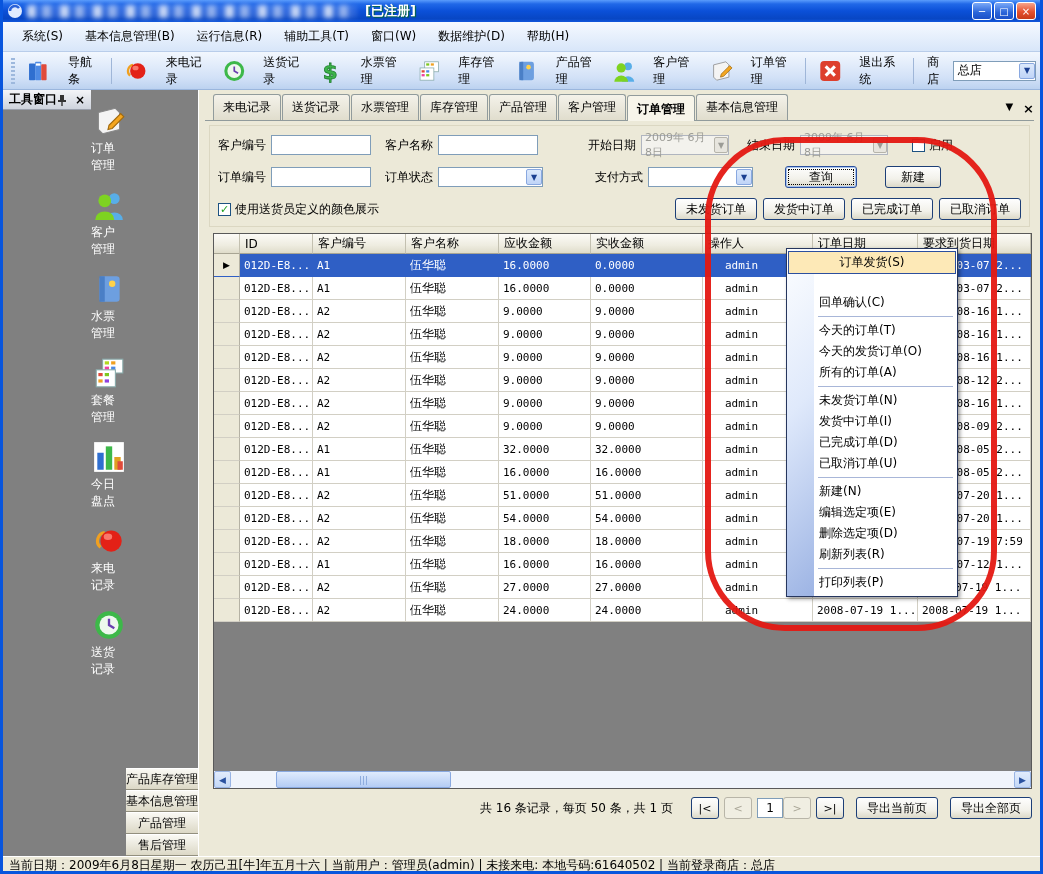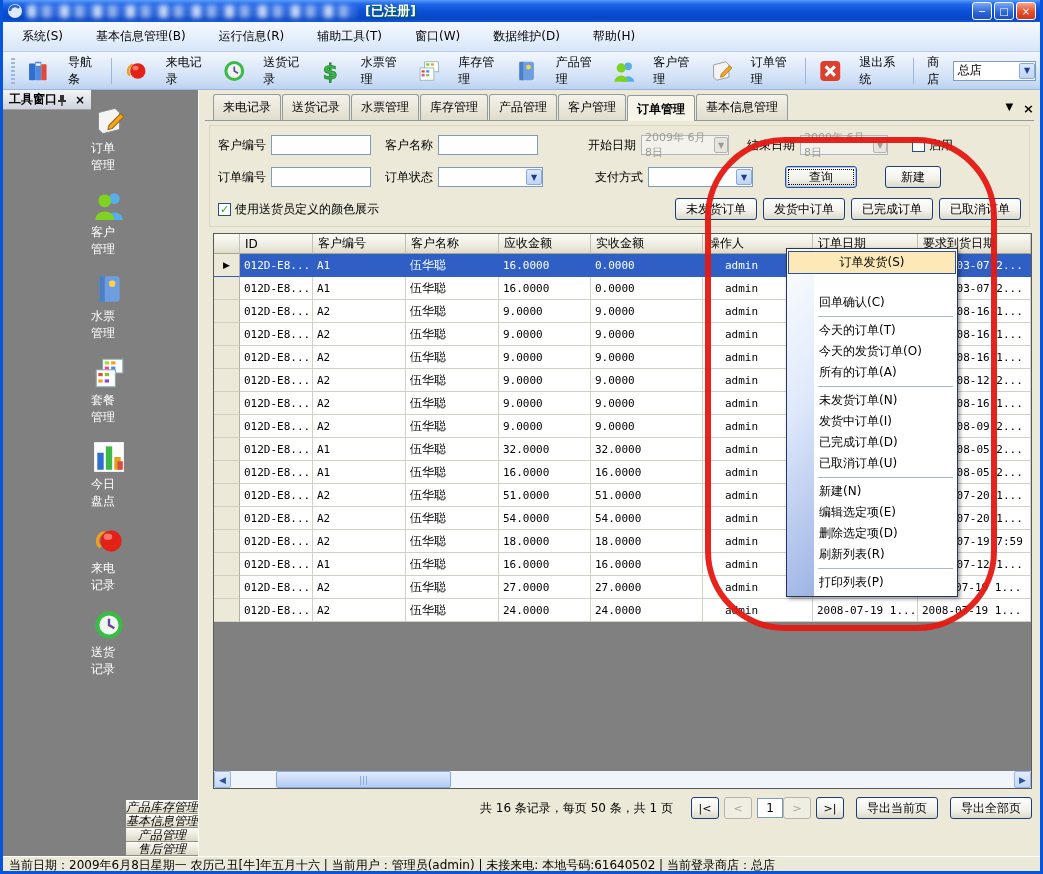--- a/index.html
+++ b/index.html
@@ -14,21 +14,21 @@
   .tb-blur { width:330px; height:13px; border-radius:3px; opacity:.85; filter:blur(2.5px);
     background:repeating-linear-gradient(90deg, rgba(255,255,255,.9) 0 9px, rgba(140,170,235,.25) 9px 15px,
       rgba(255,255,255,.65) 15px 24px, rgba(150,175,240,.3) 24px 33px); }
   .tb-reg { color:#fff; font-weight:bold; font-size:13px; margin-left:8px; text-shadow:1px 1px 1px #063; }
   .winbtns { margin-left:auto; display:flex; gap:2px; }
   .wbtn { width:20px; height:18px; border:1px solid #fff; border-radius:3px; color:#fff; font-size:10px;
     display:flex; align-items:center; justify-content:center;
     background:linear-gradient(180deg,#7aa9f8,#2a64d8 60%,#1b50c8); }
   .wbtn.close { background:linear-gradient(180deg,#f8a58c,#e4502e 55%,#c83a18); }
   
-  .menubar { height:30px; display:flex; align-items:center; gap:15px; padding:0 10px;
+  .menubar { height:30px; display:flex; align-items:center; gap:4px; padding:0 10px;
     background:linear-gradient(180deg,#f5f9ff,#d8e6f9); border-bottom:1px solid #b9cdea; }
   .mi { font-size:12px; padding:3px 9px; color:#000; }
   
   .toolbar { height:38px; display:flex; align-items:center; padding:0 4px;
     background:linear-gradient(180deg,#f2f7fe,#d2e1f7 70%,#bcd2f0); border-bottom:1px solid #9ab6dd; }
   .grip { width:5px; height:26px; margin:0 4px;
     background:repeating-linear-gradient(180deg,#9db8dd 0 2px, transparent 2px 4px); }
   .titem { display:flex; align-items:center; gap:17px; padding:0 7px; font-size:12px; height:32px; }
   .titem svg { width:28px; height:28px; }
   .tsep { width:1px; height:26px; background:#9fb6d8; margin:0 5px; }
@@ -44,22 +44,22 @@
   .sb-titlebar { height:20px; background:linear-gradient(180deg,#f4f5f8,#ced3dd); display:flex;
     align-items:center; font-size:12px; font-weight:bold; padding:0 6px; border-bottom:1px solid #9aa0ac; }
   .sb-ctl { margin-left:auto; display:flex; gap:8px; align-items:center; font-size:12px; }
   .sb-group { height:20px; background:linear-gradient(180deg,#faf8f0,#dcd8c4); border:1px solid #b5b19e;
     font-size:12px; display:flex; align-items:center; justify-content:center; }
   .sb-body { flex:1; display:flex; flex-direction:column; align-items:center; padding-top:14px; overflow:hidden; }
   .sb-item { display:flex; flex-direction:column; align-items:center; margin-bottom:14px; cursor:pointer; }
   .sb-item svg { width:34px; height:34px; }
   .sb-ilabel { color:#fff; font-size:12px; margin-top:2px; }
   .sb-bottom { margin-top:auto; }
-  .sb-bar { height:14px; background:linear-gradient(180deg,#faf9f4,#dcd8c6); border-top:1px solid #fff;
-    border-bottom:1px solid #928f7e; font-size:12px; display:flex; align-items:center; justify-content:center;font-style:italic; }
+  .sb-bar { height:22px; background:linear-gradient(180deg,#faf9f4,#dcd8c6); border-top:1px solid #fff;
+    border-bottom:1px solid #928f7e; font-size:12px; display:flex; align-items:center; justify-content:center; }
   
   .content { flex:1; background:#ece9d8; border-left:1px solid #fff; position:relative; }
   .tabstrip { display:flex; align-items:flex-end; height:26px; margin:4px 6px 0 14px; }
   .tab { font-size:12px; padding:4px 9px 3px; background:linear-gradient(180deg,#f4f2ea,#e0ddcd);
     border:1px solid #919b9c; border-bottom:none; border-radius:3px 3px 0 0; margin-right:1px; }
   .tab[data-state="active"] { background:#f7f5ea; font-weight:bold; padding-top:5px; position:relative; top:1px; }
   .tabctls { margin-left:auto; display:flex; gap:10px; font-size:10px; padding-bottom:4px; }
   .tabpage-top { border-top:1px solid #919b9c; margin:0 6px; background:#f2f0e2; }
   .filterbox { margin:4px 10px 0; border:1px solid #dbd7c2; padding:6px 8px 4px; }
   .frow { display:flex; align-items:center; height:26px; margin-bottom:6px; font-size:12px; }

